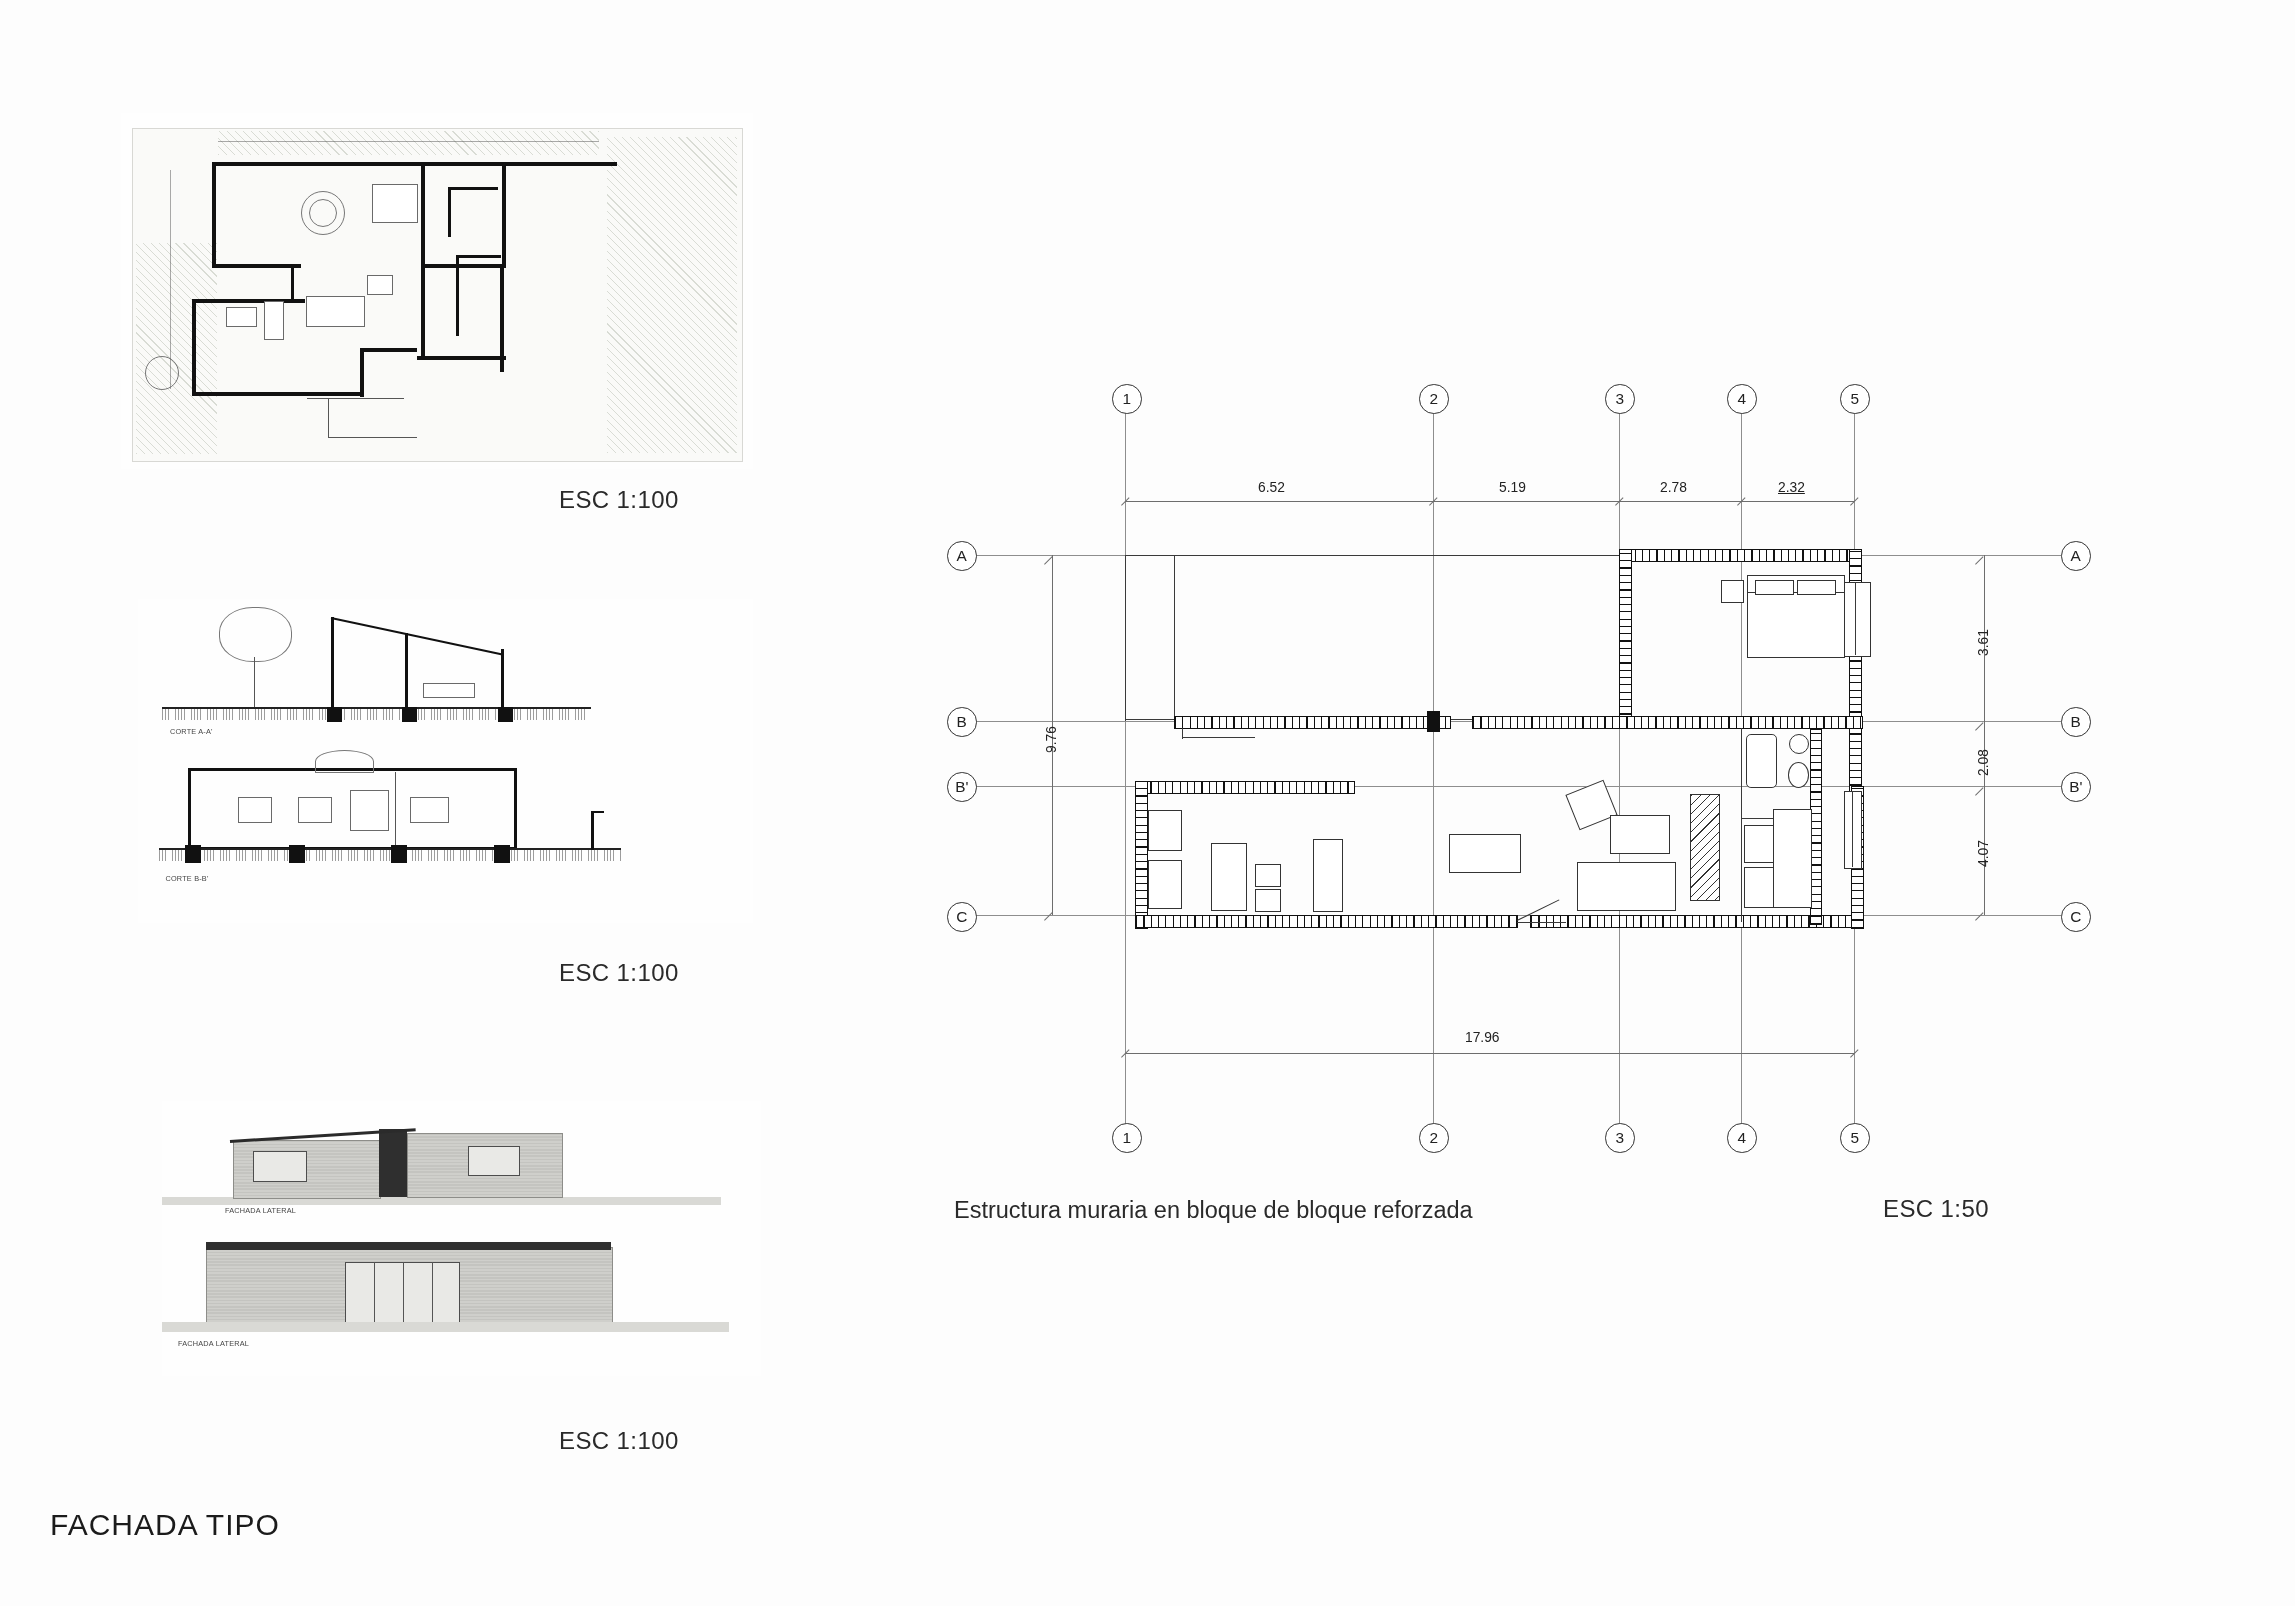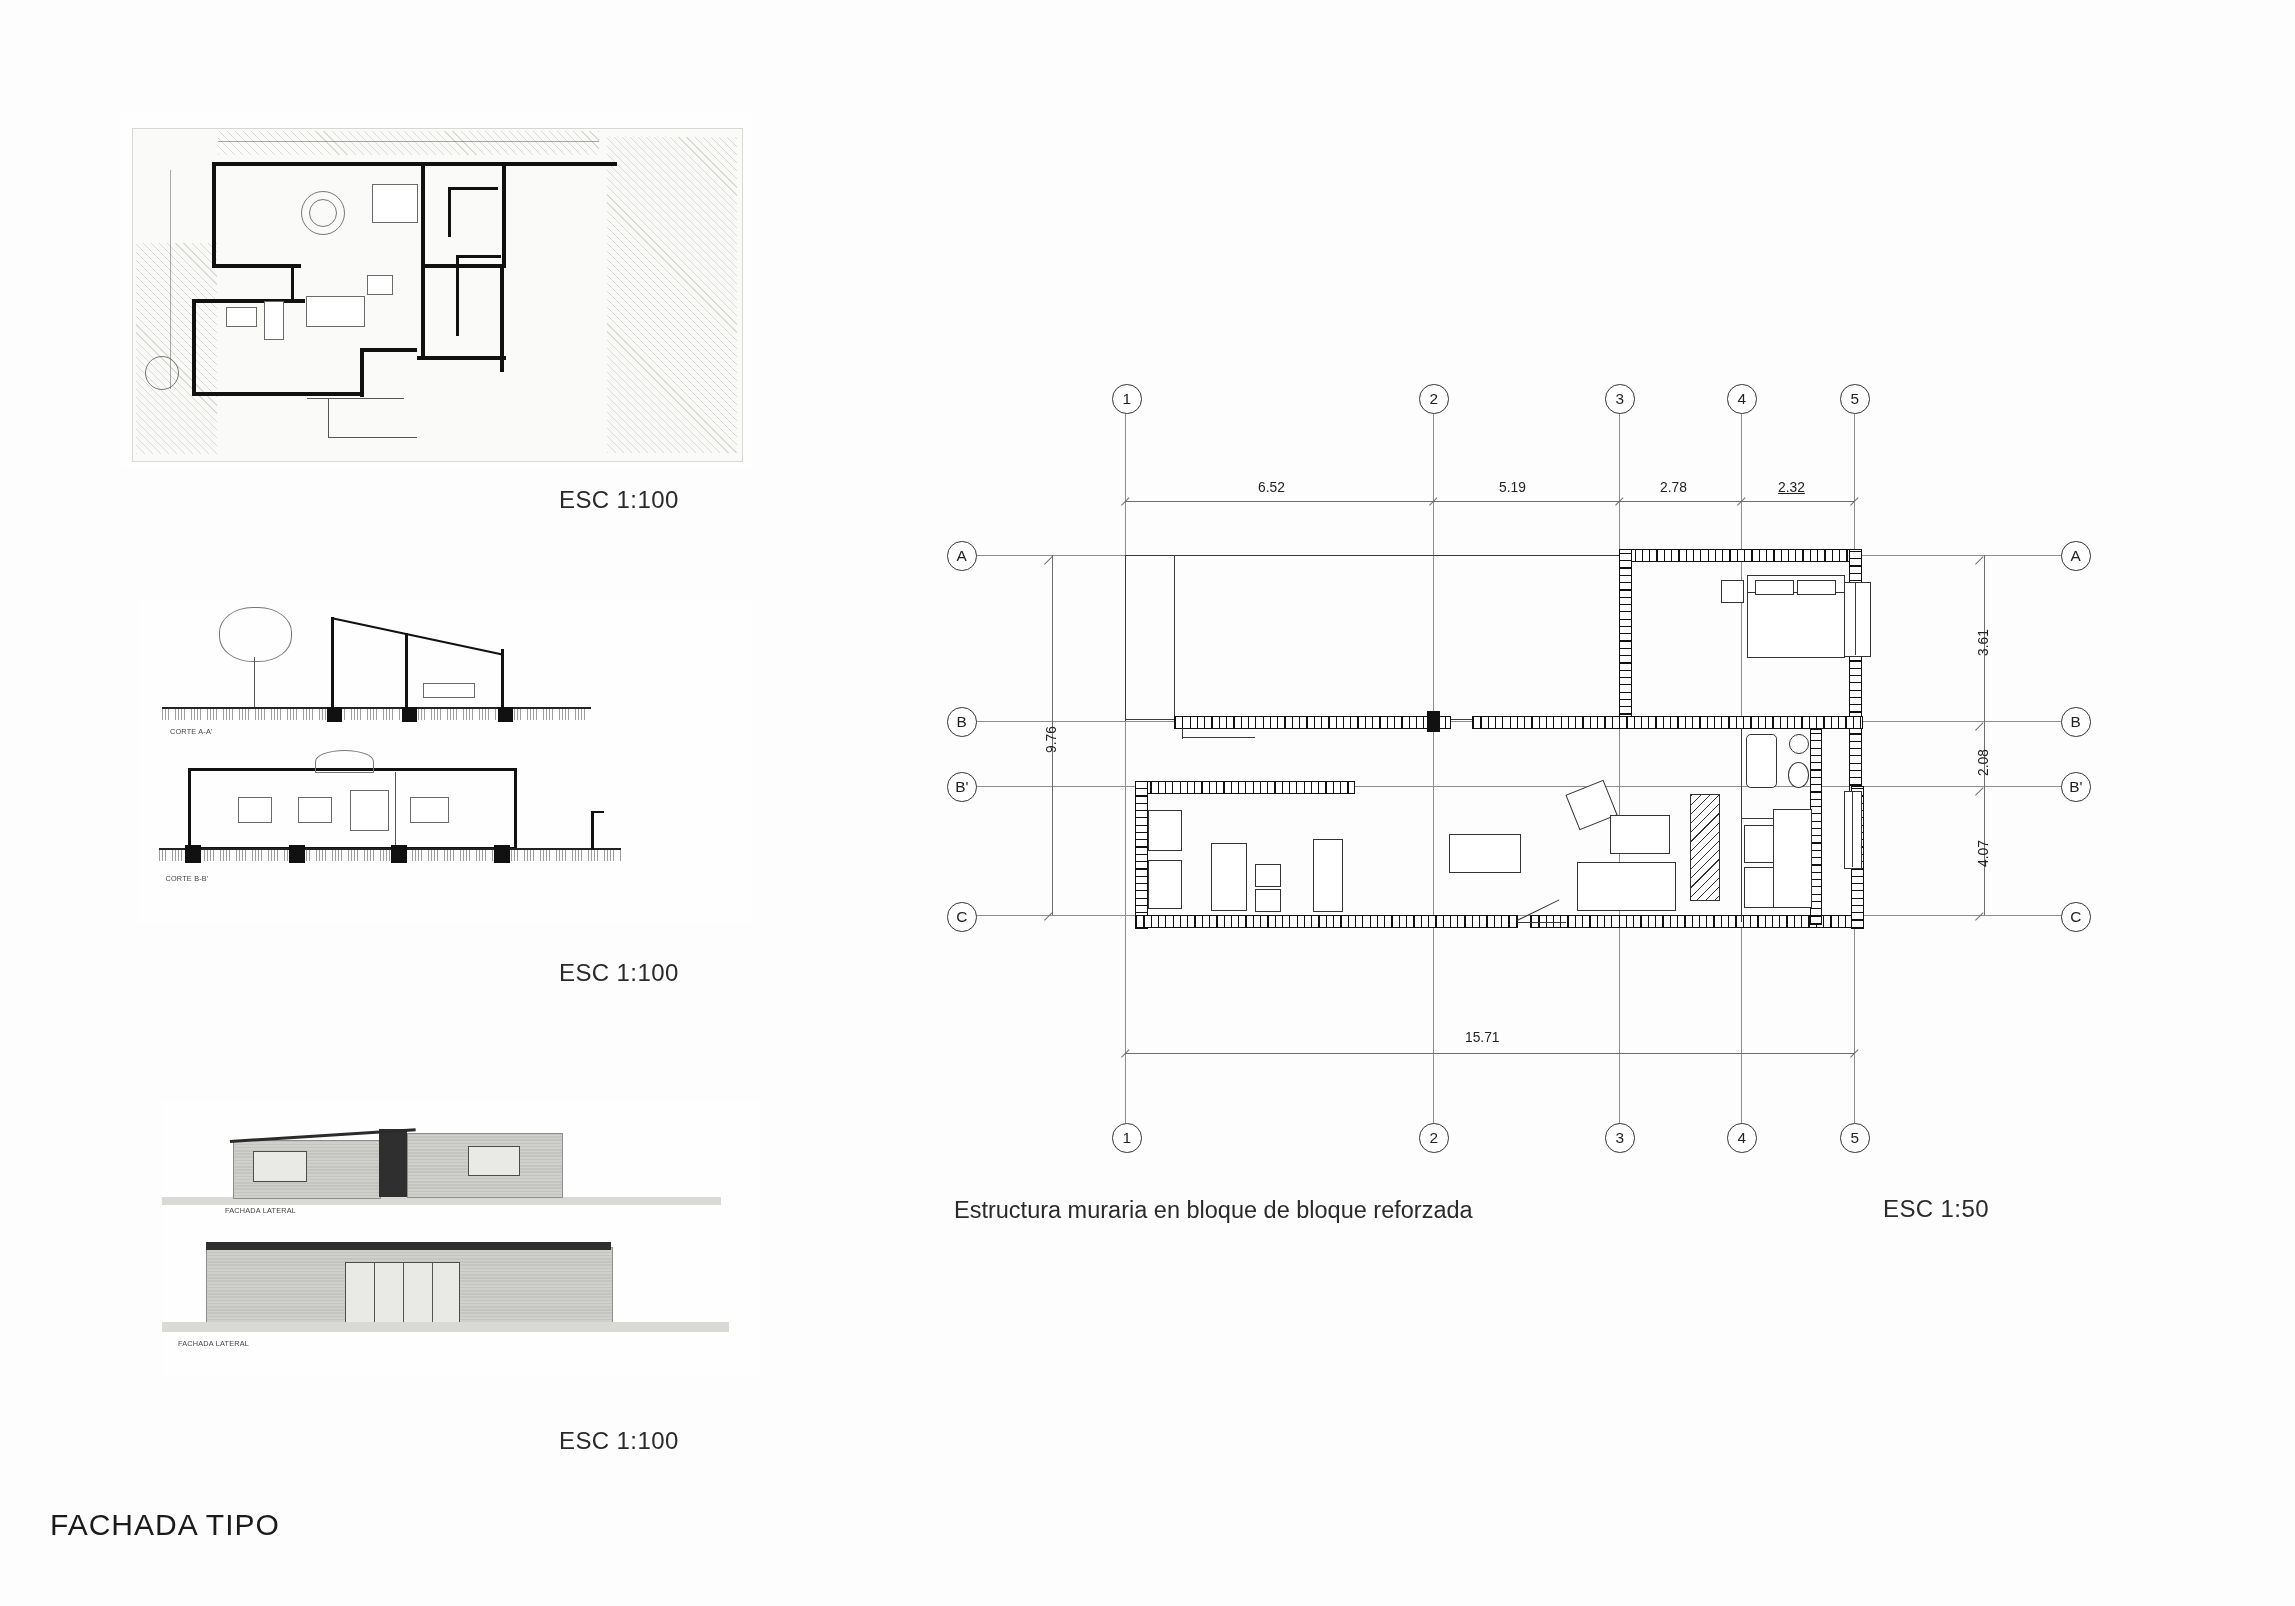--- a/index.html
+++ b/index.html
@@ -348,21 +348,21 @@
     <div class="dim-tick" style="left:810px; top:115px;"></div>
     <div class="dim-tick" style="left:923px; top:115px;"></div>
     <div class="dim-text" style="left:327px; top:99px;text-align:center;">6.52</div>
     <div class="dim-text" style="left:568px; top:99px;">5.19</div>
     <div class="dim-text" style="left:729px; top:99px;">2.78</div>
     <div class="dim-text" style="left:847px; top:99px;text-decoration:underline;">2.32</div>
 
     <div class="dim-line h" style="left:194px; top:672px; width:729px;"></div>
     <div class="dim-tick" style="left:194px; top:667px;"></div>
     <div class="dim-tick" style="left:923px; top:667px;"></div>
-    <div class="dim-text" style="left:534px; top:649px;">15.71</div>
+    <div class="dim-text" style="left:534px; top:649px;">17.96</div>
 
     <div class="dim-line v" style="left:121px; top:174px; height:360px;"></div>
     <div class="dim-tick" style="left:117px; top:174px;"></div>
     <div class="dim-tick" style="left:117px; top:530px;"></div>
     <div class="dim-text vert" style="left:113px; top:372px;">9.76</div>
 
     <div class="dim-line v" style="left:1053px; top:174px; height:360px;"></div>
     <div class="dim-tick" style="left:1048px; top:174px;"></div>
     <div class="dim-tick" style="left:1048px; top:340px;"></div>
     <div class="dim-tick" style="left:1048px; top:405px;"></div>

